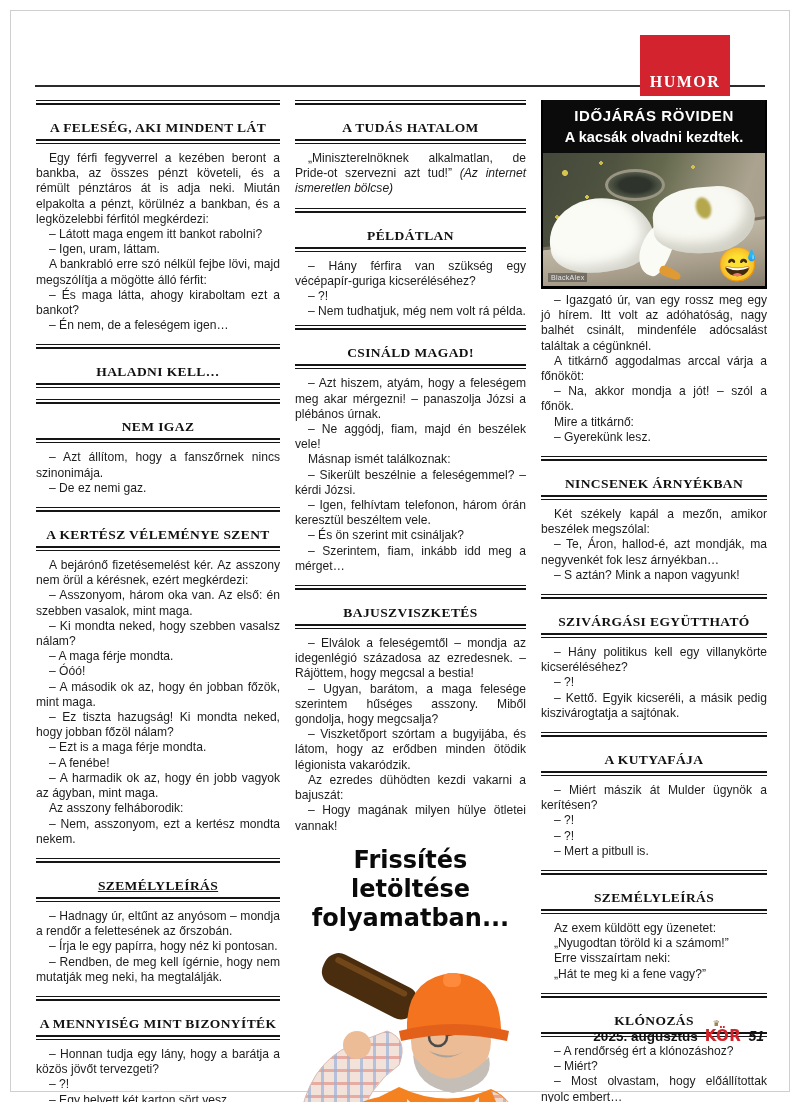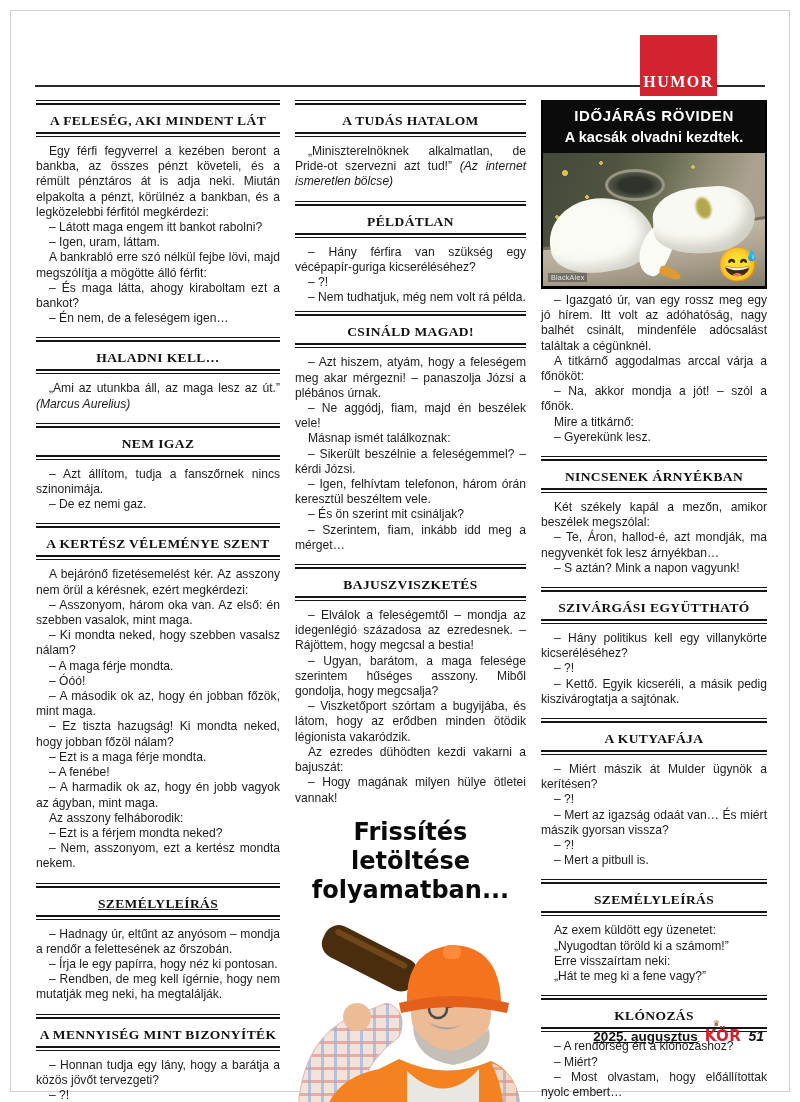--- a/index.html
+++ b/index.html
@@ -5,41 +5,41 @@
   html,body{margin:0;padding:0;}
   body{
     width:800px;height:1102px;position:relative;background:#ffffff;
     font-family:"Liberation Sans", sans-serif;color:#1c1c1c;overflow:hidden;
   }
   .page-edge{position:absolute;inset:10px;border:1px solid #cfcfcf;pointer-events:none;}
 
   
   .top-rule{position:absolute;left:35px;right:35px;top:85px;height:2px;background:#2b2b2b;}
   .humor-tag{
-    position:absolute;left:640px;top:35px;width:77px;height:61px;background:#d2232f;
+    position:absolute;left:640px;top:35px;width:90px;height:61px;background:#d2232f;
     display:flex;align-items:flex-end;justify-content:center;padding-bottom:5px;
     box-sizing:border-box;z-index:2;
   }
   .humor-tag span{
     color:#fff;font-family:"Liberation Serif", serif;font-weight:bold;
     font-size:16px;letter-spacing:1.5px;
   }
 
   
   .cols{position:absolute;left:36px;top:98px;display:flex;gap:15px;}
   .col-l{width:244px;}
   .col-m{width:231px;}
   .col-r{width:226px;}
 
   
   .sec-h{border-top:1px solid #151515;border-bottom:1px solid #151515;padding:2px 0;margin:11px 0 7px;}
   section:first-child > .sec-h{margin-top:2px;}
   .sec-h span{
     display:block;text-align:center;border-top:2px solid #151515;border-bottom:2px solid #151515;
-    padding:8px 0 3px;font-family:"Liberation Serif", serif;font-weight:bold;
+    padding:15px 0 3px;font-family:"Liberation Serif", serif;font-weight:bold;
     font-size:13.5px;letter-spacing:.4px;color:#111;
   }
   p.joke{margin:0;font-size:12.1px;line-height:15.2px;text-align:justify;text-indent:13px;}
   p.joke em{font-style:italic;}
 
   
   .weather-meme{background:#000000;padding:0 2px 3px;margin:2px 0 4px;}
   .wm-head{background:#0b0b0b;color:#fff;text-align:center;padding:7px 2px 8px;}
   .wm-line1{font-size:15px;font-weight:bold;letter-spacing:.6px;}
   .wm-line2{font-size:14.5px;font-weight:bold;margin-top:5px;}
@@ -76,21 +76,21 @@
   .wm-watermark{position:absolute;left:5px;bottom:4px;font-size:7px;color:#e6e6e6;
     background:rgba(70,70,70,.55);padding:1px 3px;letter-spacing:.3px;}
 
   
   .beer-meme{margin-top:12px;text-align:center;}
   .bm-cap{font-family:"DejaVu Sans", sans-serif;font-weight:bold;font-size:24px;line-height:29px;color:#0a0a0a;}
   .bm-img{margin-top:6px;}
 
   
   .footer{position:absolute;top:1027px;right:36px;display:flex;align-items:baseline;gap:7px;font-weight:bold;}
-  .footer-date{font-size:13.5px;color:#111;text-decoration:underline;}
+  .footer-date{font-size:13.5px;color:#111;}
   .kor-logo{color:#d2232a;font-size:15px;letter-spacing:.5px;position:relative;font-family:"DejaVu Sans", sans-serif;}
   .kor-crown{position:absolute;top:-8px;left:8px;font-size:8px;color:#7c6420;font-weight:normal;}
   .page-num{font-size:14px;color:#111;font-style:italic;}
 </style>
 </head>
 <body>
 
 <div class="page-edge"></div>
 <div class="top-rule"></div>
 <div class="humor-tag">
@@ -108,45 +108,43 @@
         <p class="joke">– Látott maga engem itt bankot rabolni?</p>
         <p class="joke">– Igen, uram, láttam.</p>
         <p class="joke">A bankrabló erre szó nélkül fejbe lövi, majd megszólítja a mögötte álló férfit:</p>
         <p class="joke">– És maga látta, ahogy kiraboltam ezt a bankot?</p>
         <p class="joke">– Én nem, de a feleségem igen…</p>
       </section>
       <section>
         <h3 class="sec-h" style="font-weight: normal;">
           <span>HALADNI KELL…</span>
         </h3>
-        <p class="joke">„Ami az utunkba áll, az maga lesz az út.” <em>(Marcus Aurelius)</em></p>
       </section>
       <section>
         <h3 class="sec-h" style="font-weight: normal;">
           <span>NEM IGAZ</span>
         </h3>
-        <p class="joke">– Azt állítom, tudja a fanszőrnek nincs szinonimája.</p>
+        <p class="joke">– Azt állítom, hogy a fanszőrnek nincs szinonimája.</p>
         <p class="joke">– De ez nemi gaz.</p>
       </section>
       <section>
         <h3 class="sec-h" style="font-weight: normal;">
           <span>A KERTÉSZ VÉLEMÉNYE SZENT</span>
         </h3>
         <p class="joke">A bejárónő fizetésemelést kér. Az asszony nem örül a kérésnek, ezért megkérdezi:</p>
         <p class="joke">– Asszonyom, három oka van. Az első: én szebben vasalok, mint maga.</p>
         <p class="joke">– Ki mondta neked, hogy szebben vasalsz nálam?</p>
         <p class="joke">– A maga férje mondta.</p>
         <p class="joke">– Óóó!</p>
         <p class="joke">– A második ok az, hogy én jobban főzök, mint maga.</p>
         <p class="joke">– Ez tiszta hazugság! Ki mondta neked, hogy jobban főzöl nálam?</p>
         <p class="joke">– Ezt is a maga férje mondta.</p>
         <p class="joke">– A fenébe!</p>
         <p class="joke">– A harmadik ok az, hogy én jobb vagyok az ágyban, mint maga.</p>
         <p class="joke">Az asszony felháborodik:</p>
-        <p class="joke">– Ezt is a férjem mondta neked?</p>
         <p class="joke">– Nem, asszonyom, ezt a kertész mondta nekem.</p>
       </section>
       <section>
         <h3 class="sec-h" style="font-weight: normal; text-decoration: underline;">
           <span>SZEMÉLYLEÍRÁS</span>
         </h3>
         <p class="joke">– Hadnagy úr, eltűnt az anyósom – mondja a rendőr a felettesének az őrszobán.</p>
         <p class="joke">– Írja le egy papírra, hogy néz ki pontosan.</p>
         <p class="joke">– Rendben, de meg kell ígérnie, hogy nem mutatják meg neki, ha megtalálják.</p>
       </section>
@@ -294,21 +292,20 @@
           <p class="joke">– Hány politikus kell egy villanykörte kicseréléséhez?</p>
           <p class="joke">– ?!</p>
           <p class="joke">– Kettő. Egyik kicseréli, a másik pedig kiszivárogtatja a sajtónak.</p>
         </section>
         <section>
           <h3 class="sec-h" style="font-weight: normal;">
             <span>A KUTYAFÁJA</span>
           </h3>
           <p class="joke">– Miért mászik át Mulder ügynök a kerítésen?</p>
           <p class="joke">– ?!</p>
-          <p class="joke">– Mert az igazság odaát van… És miért mászik gyorsan vissza?</p>
           <p class="joke">– ?!</p>
           <p class="joke">– Mert a pitbull is.</p>
         </section>
         <section>
           <h3 class="sec-h" style="font-weight: normal;">
             <span>SZEMÉLYLEÍRÁS</span>
           </h3>
           <p class="joke">Az exem küldött egy üzenetet:</p>
           <p class="joke">„Nyugodtan töröld ki a számom!”</p>
           <p class="joke">Erre visszaírtam neki:</p>

